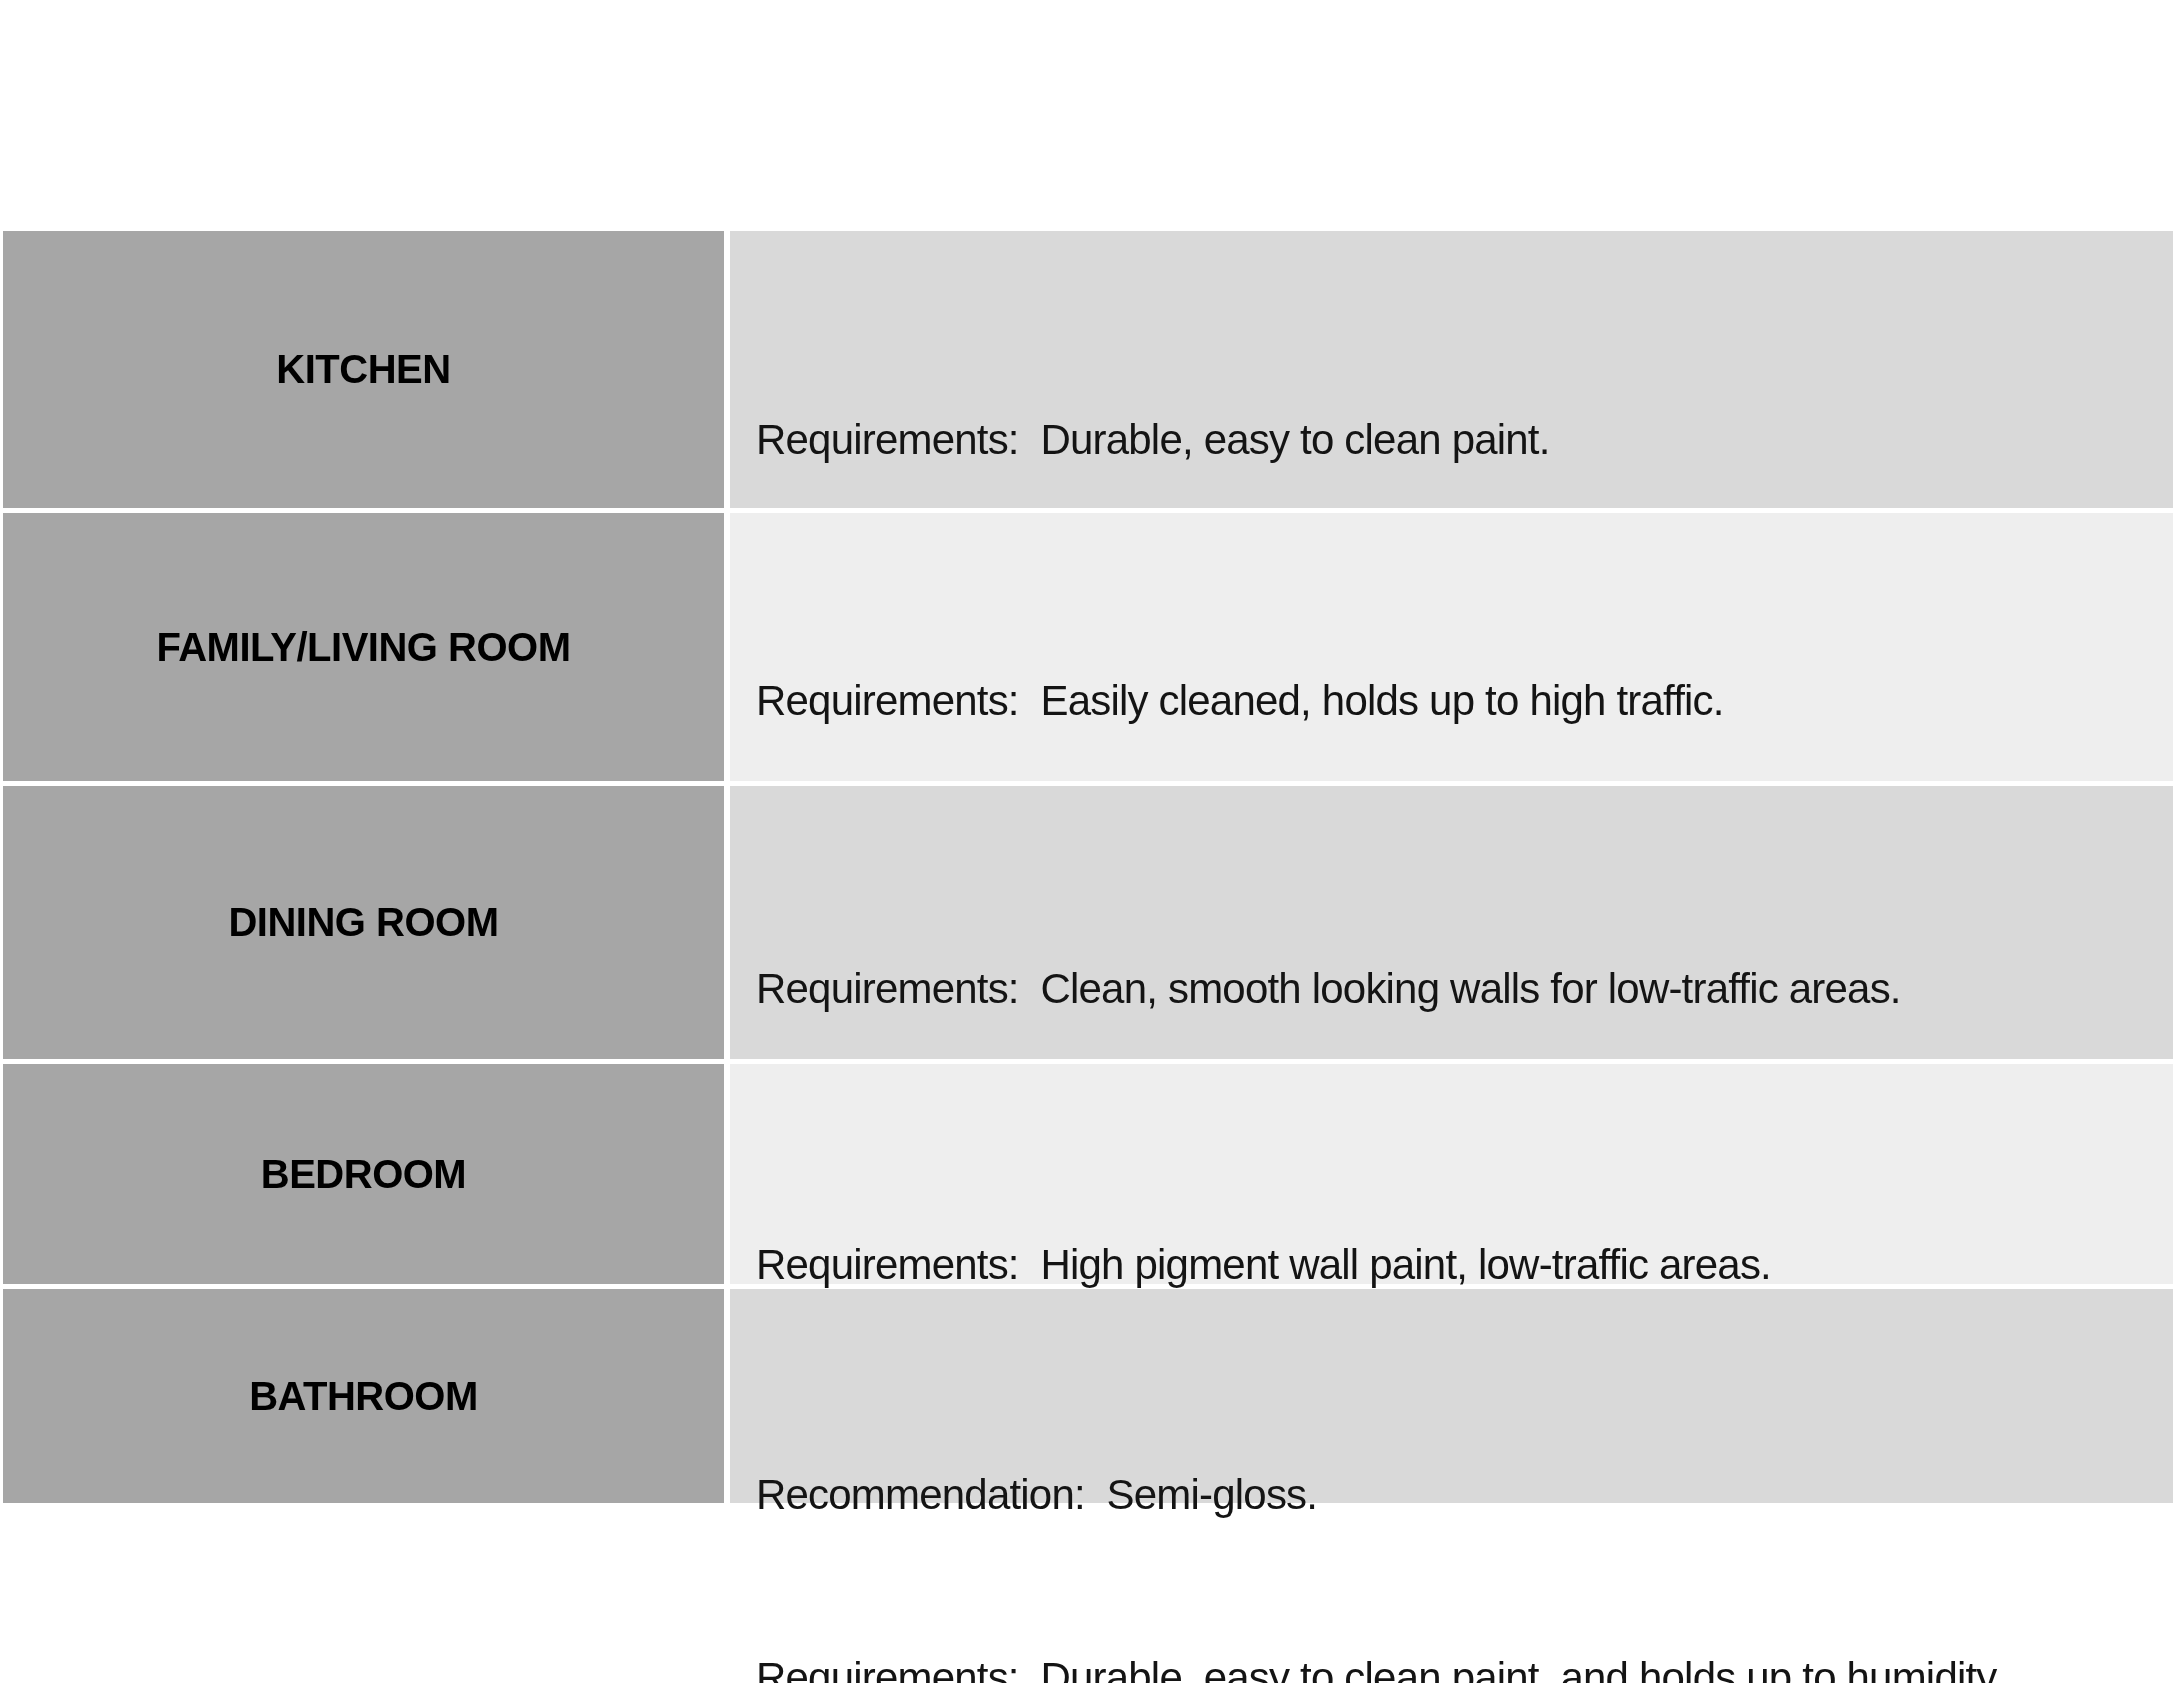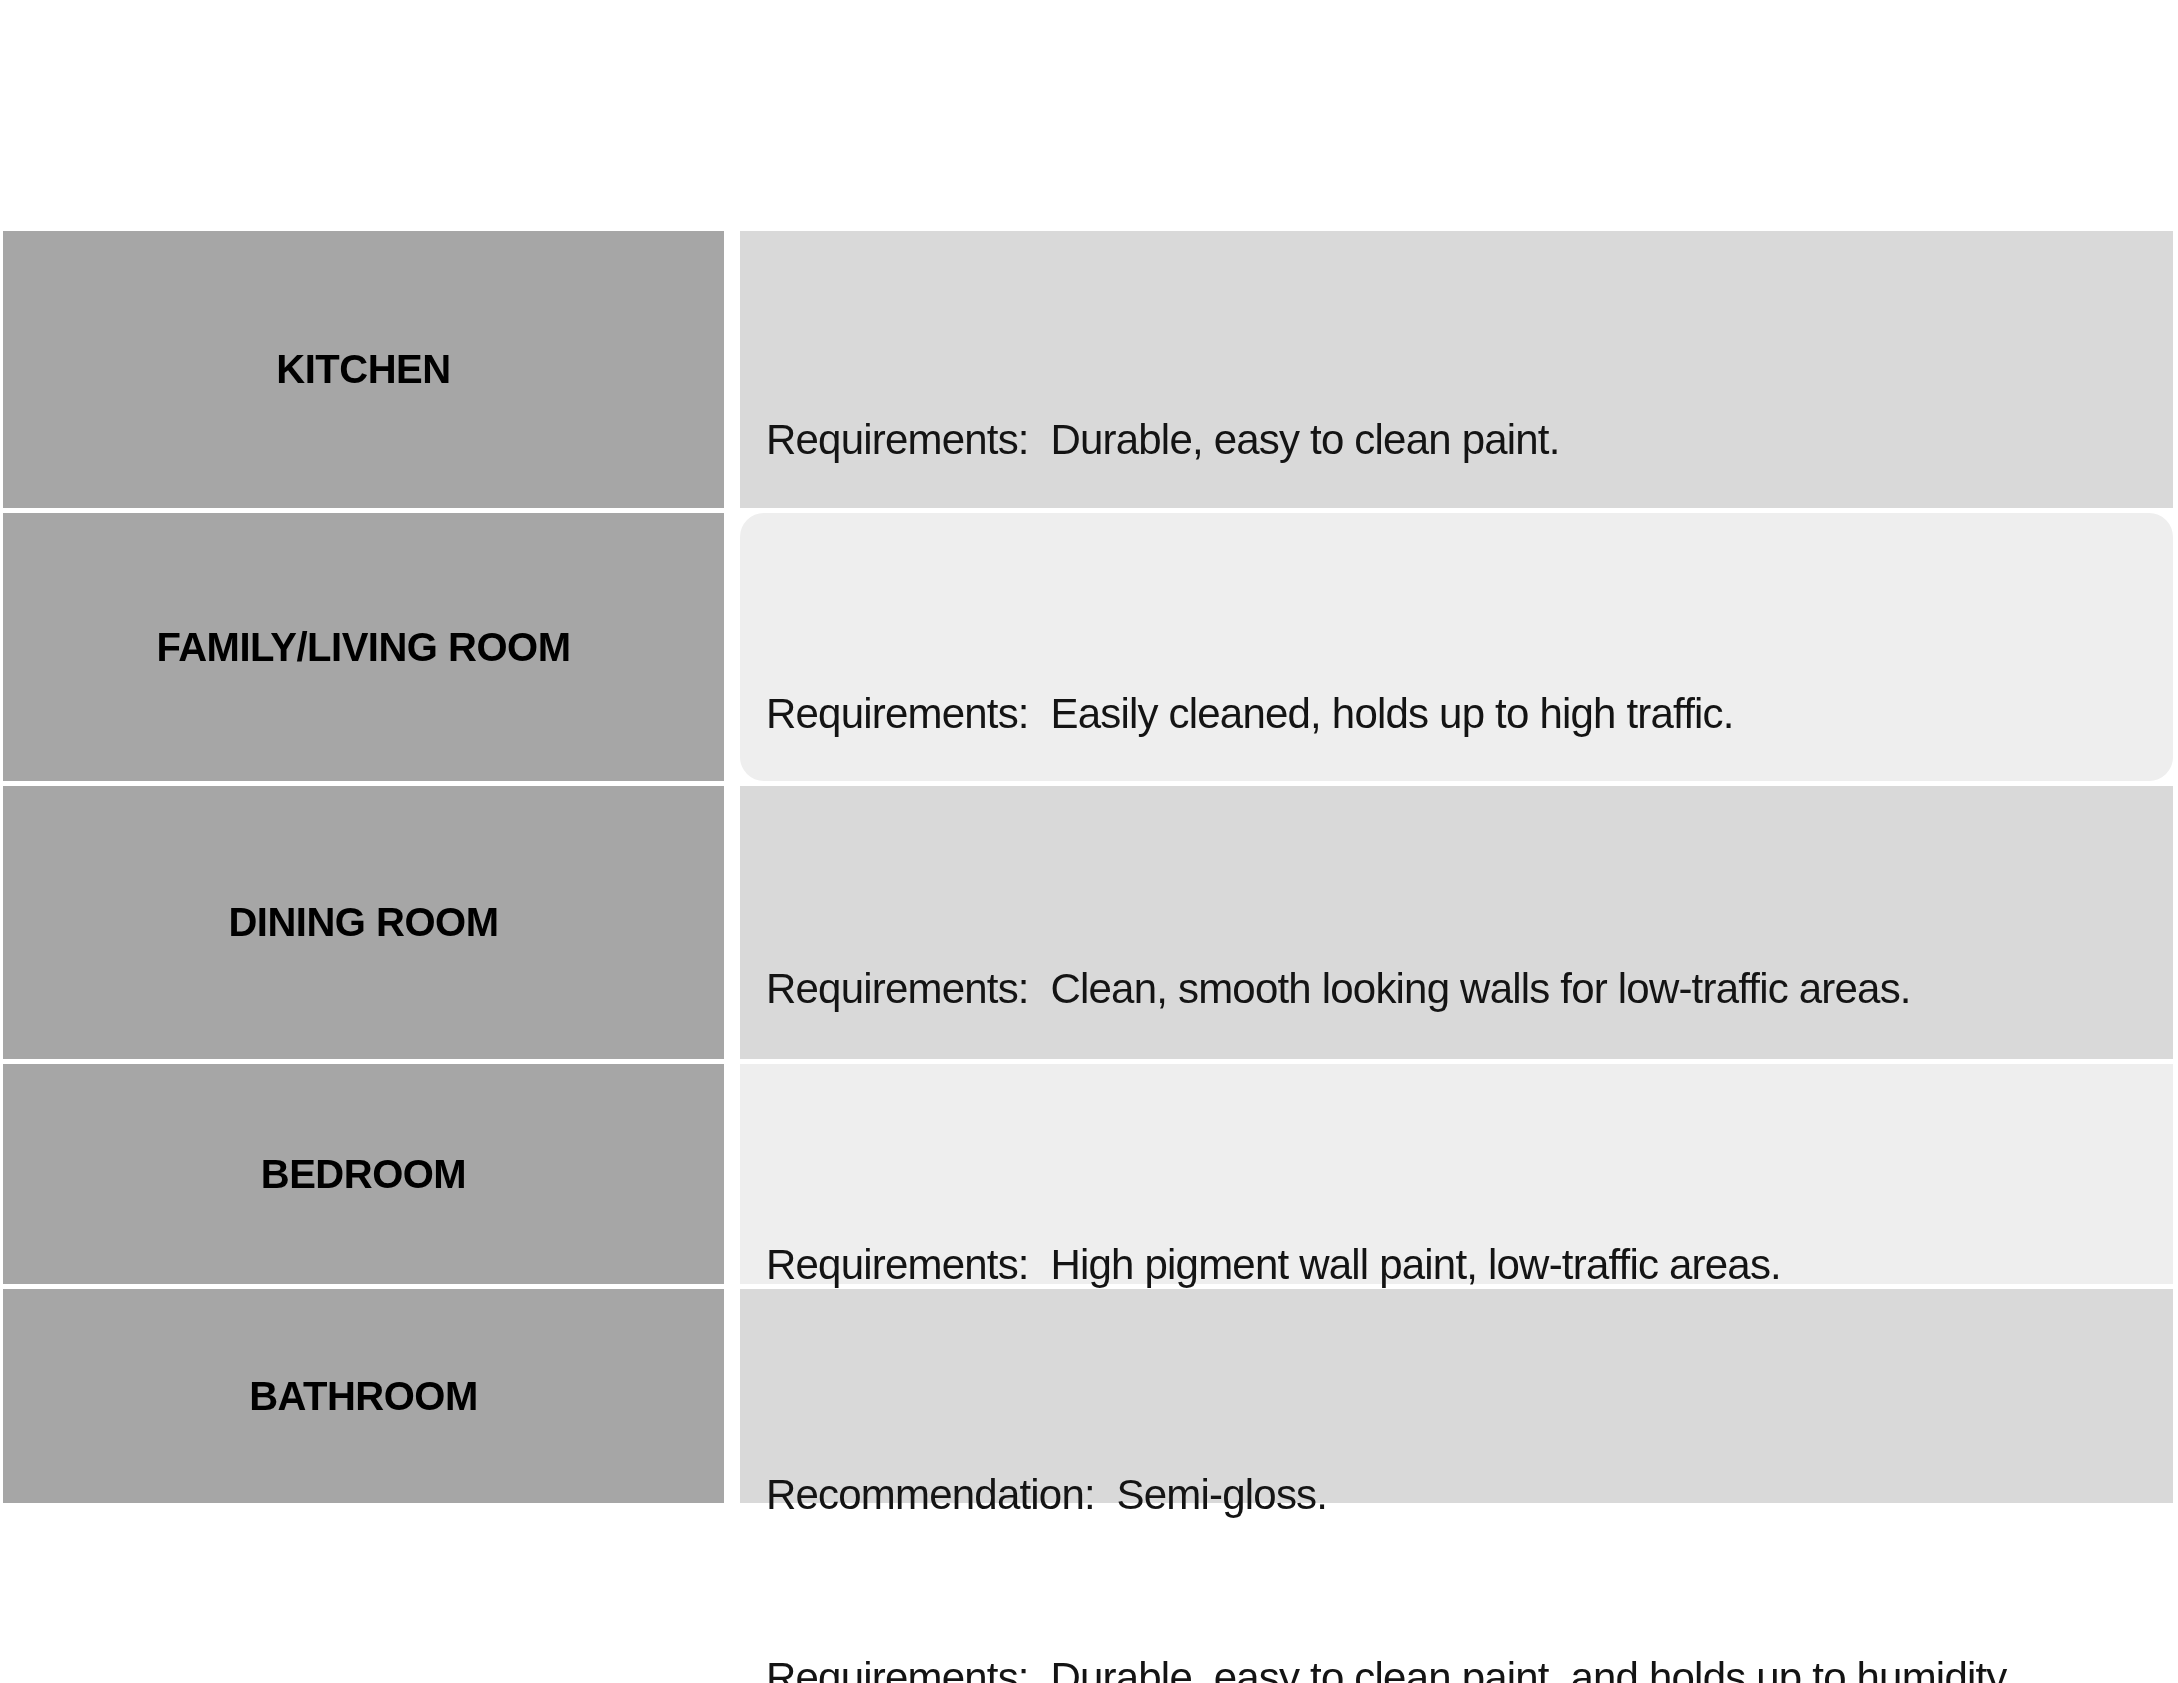--- a/index.html
+++ b/index.html
@@ -12,21 +12,21 @@
     font-family: "Liberation Sans", sans-serif;
   }
   .table-wrap {
     position: absolute;
     left: 3px;
     top: 231px;
     width: 2170px;
   }
   .row {
     display: flex;
-    gap: 16px;
+    gap: 6px;
     margin-bottom: 5px;
   }
   .row:nth-child(1) { height: 277px; }
   .row:nth-child(2) { height: 268px; }
   .row:nth-child(3) { height: 273px; }
   .row:nth-child(4) { height: 220px; }
   .row:nth-child(5) { height: 214px; }
 
   .room-cell {
     width: 721px;
@@ -48,21 +48,21 @@
     font-size: 42px;
     line-height: 61px;
     letter-spacing: -0.8px;
     color: #141414;
     white-space: pre-wrap;
   }
   .row:nth-child(odd) .details-cell { background: #d9d9d9; }
   .row:nth-child(even) .details-cell { background: #eeeeee; }
 
   .row:nth-child(1) .details-cell { padding-top: 56px; }
-  .row:nth-child(2) .details-cell { padding-top: 48px; border-radius: 24px; }
+  .row:nth-child(2) .details-cell { padding-top: 35px; }
   .row:nth-child(3) .details-cell { padding-top: 50px; }
   .row:nth-child(4) .details-cell { padding-top: 48px; }
   .row:nth-child(5) .details-cell { padding-top: 53px; }
 </style>
 </head>
 <body>
 
 <div class="table-wrap">
 
   <div class="row">

